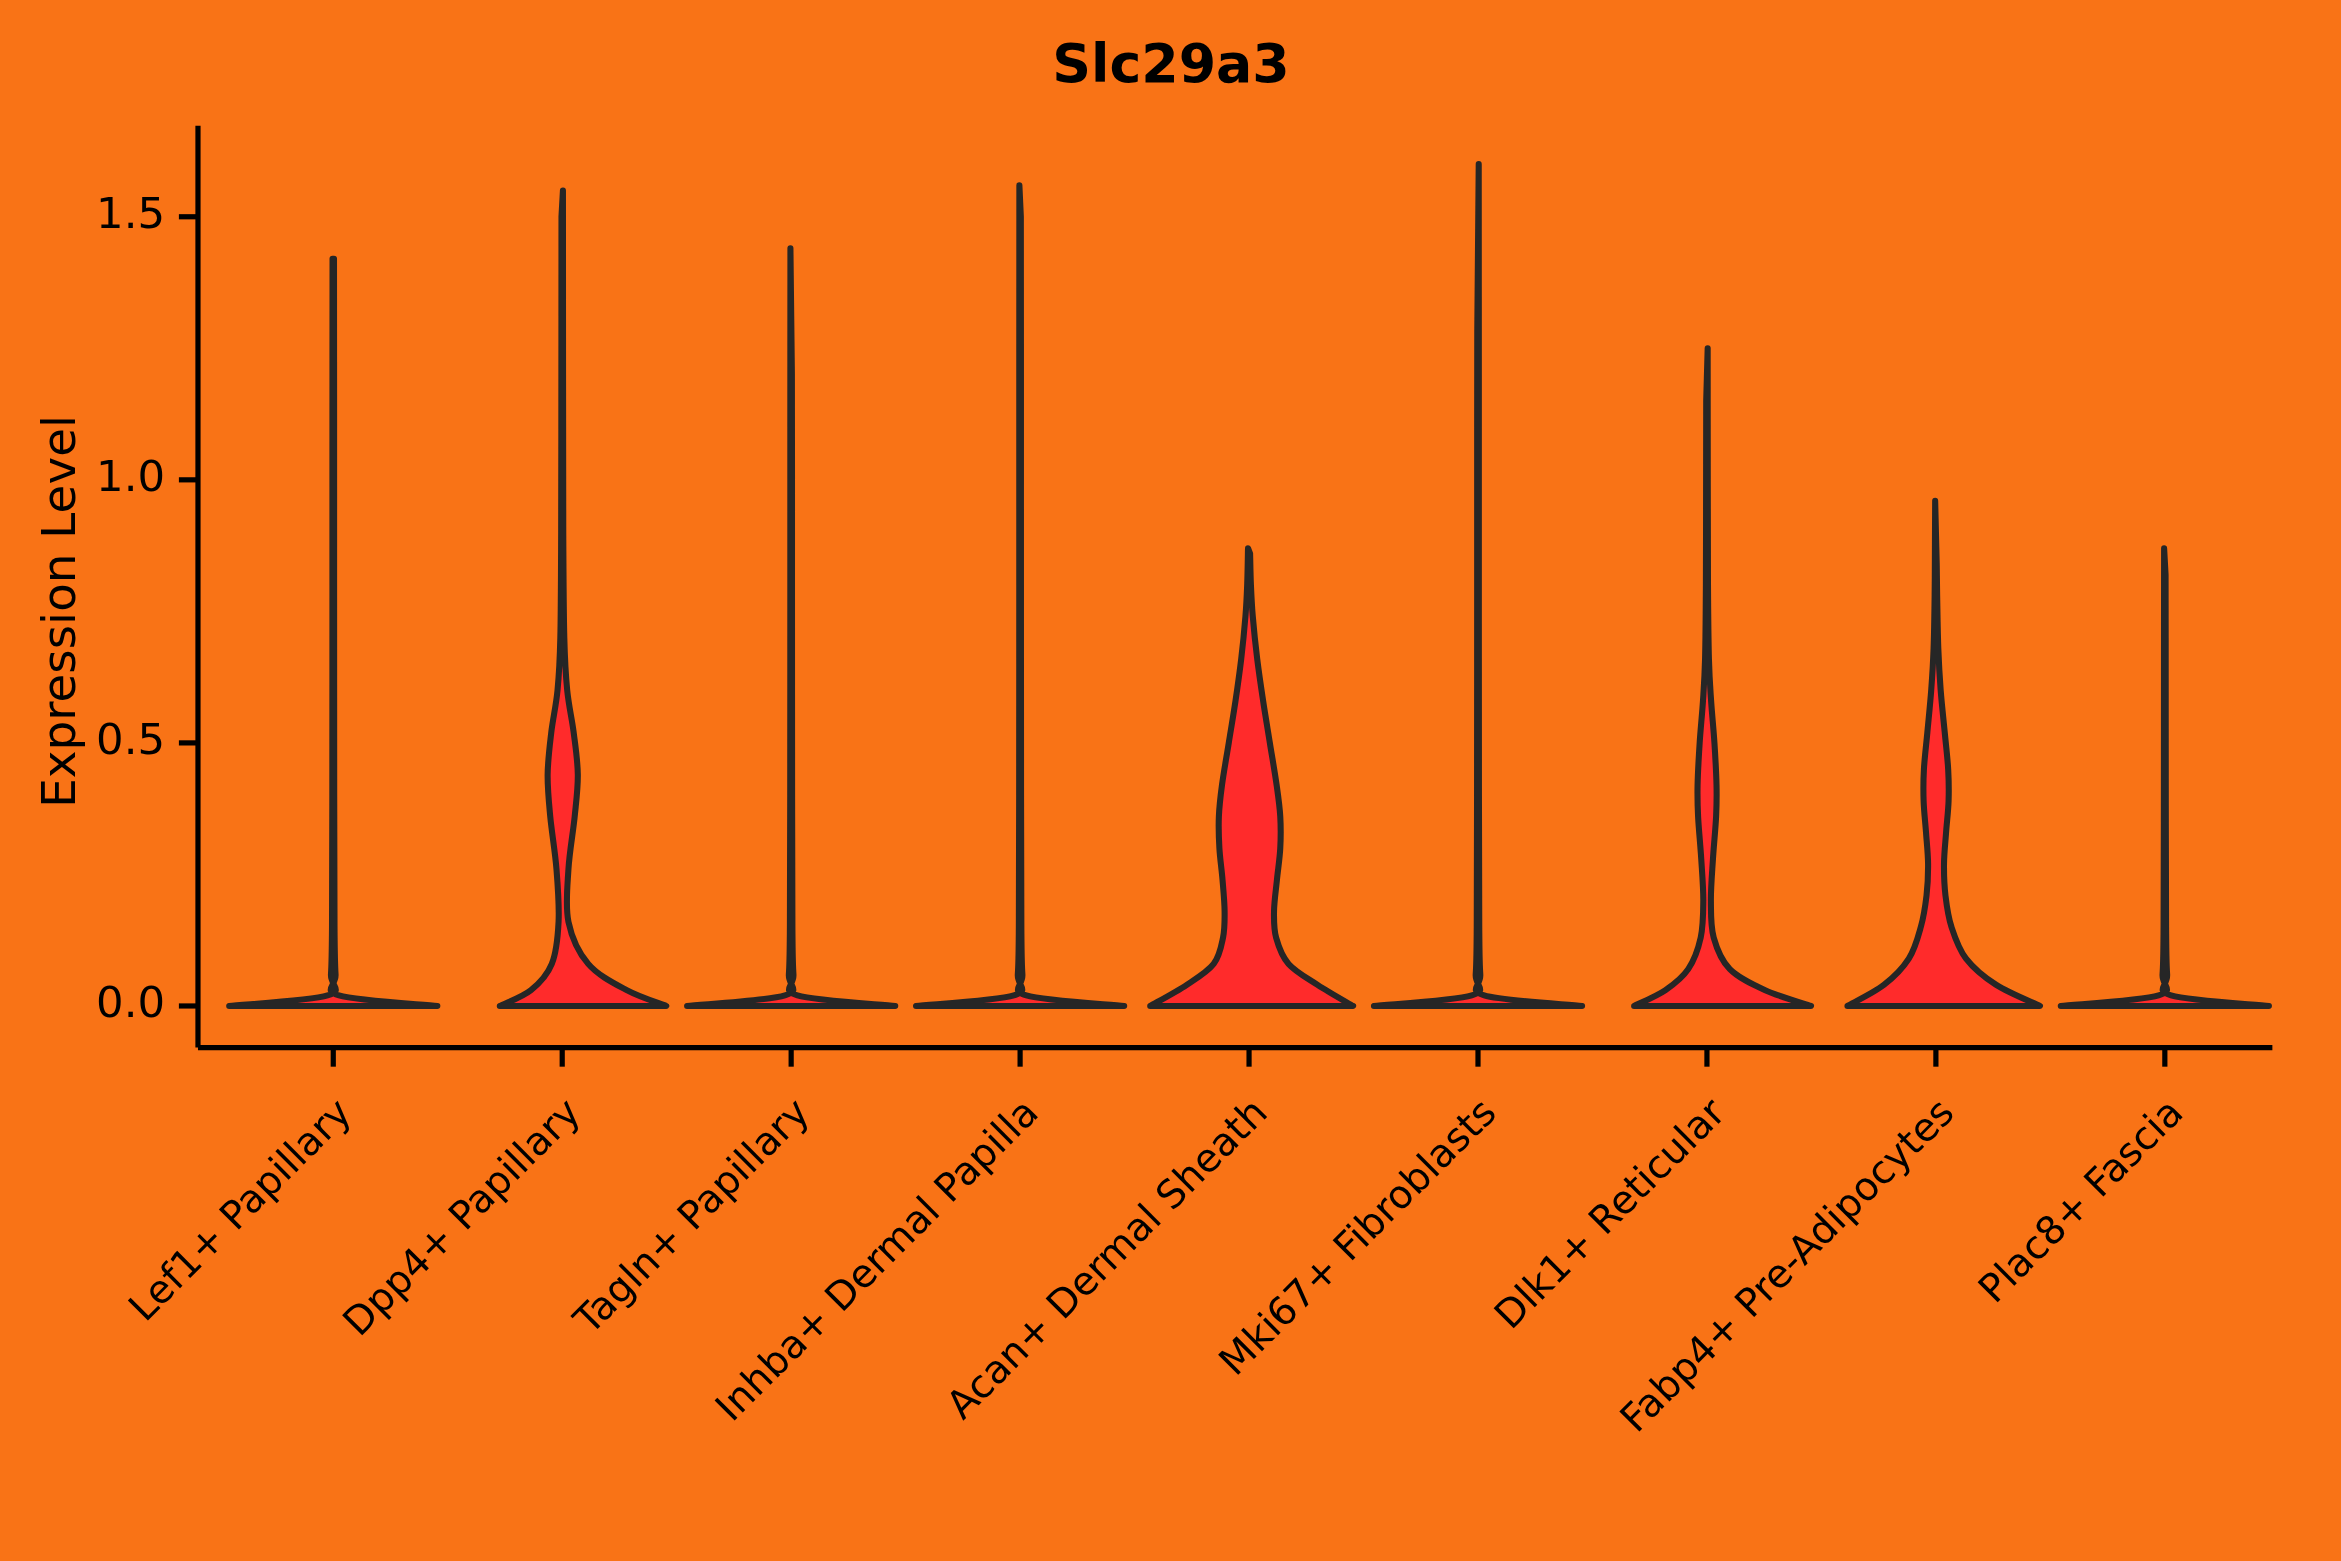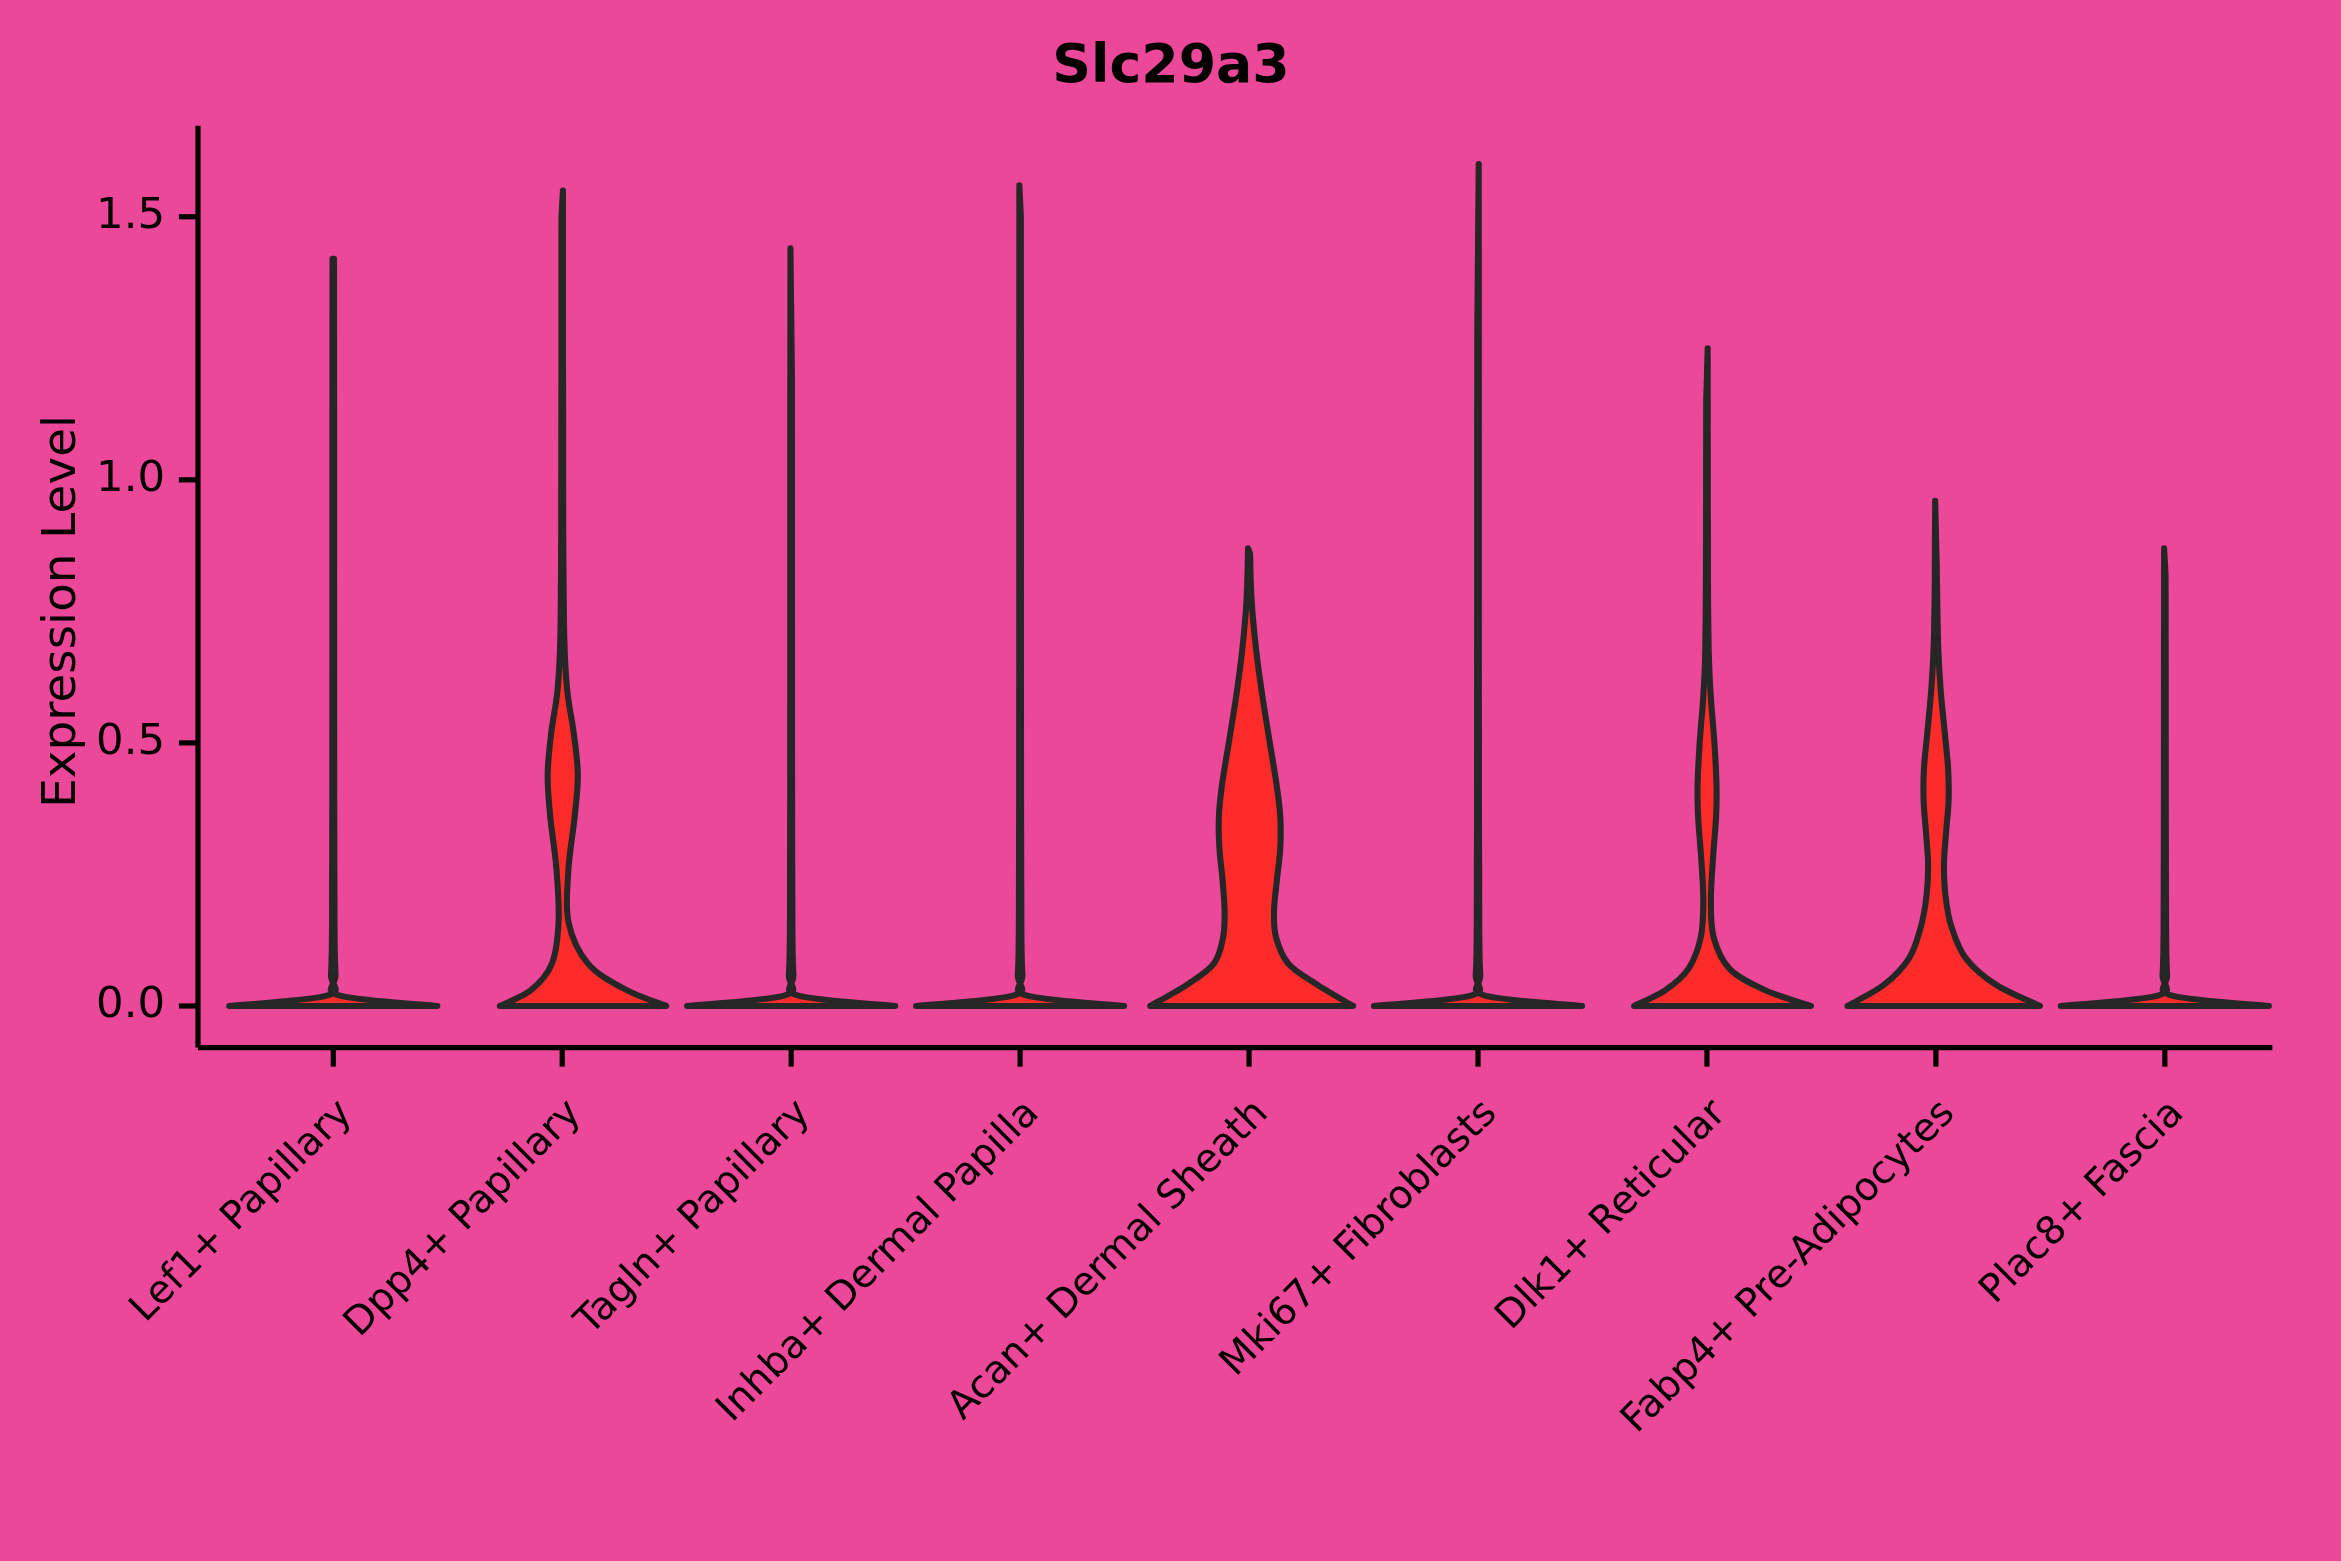--- a/index.html
+++ b/index.html
@@ -10,21 +10,21 @@
   body {
     width: 2342px;
     height: 1561px;
     font-family: "DejaVu Sans", sans-serif;
     overflow: hidden;
   }
   #figure {
     position: relative;
     width: 2342px;
     height: 1561px;
-    background: #ec4899;
+    background: #f97316;
   }
   #plot-svg {
     position: absolute;
     left: 0;
     top: 0;
     width: 2342px;
     height: 1561px;
     display: block;
   }
   .title-text {

